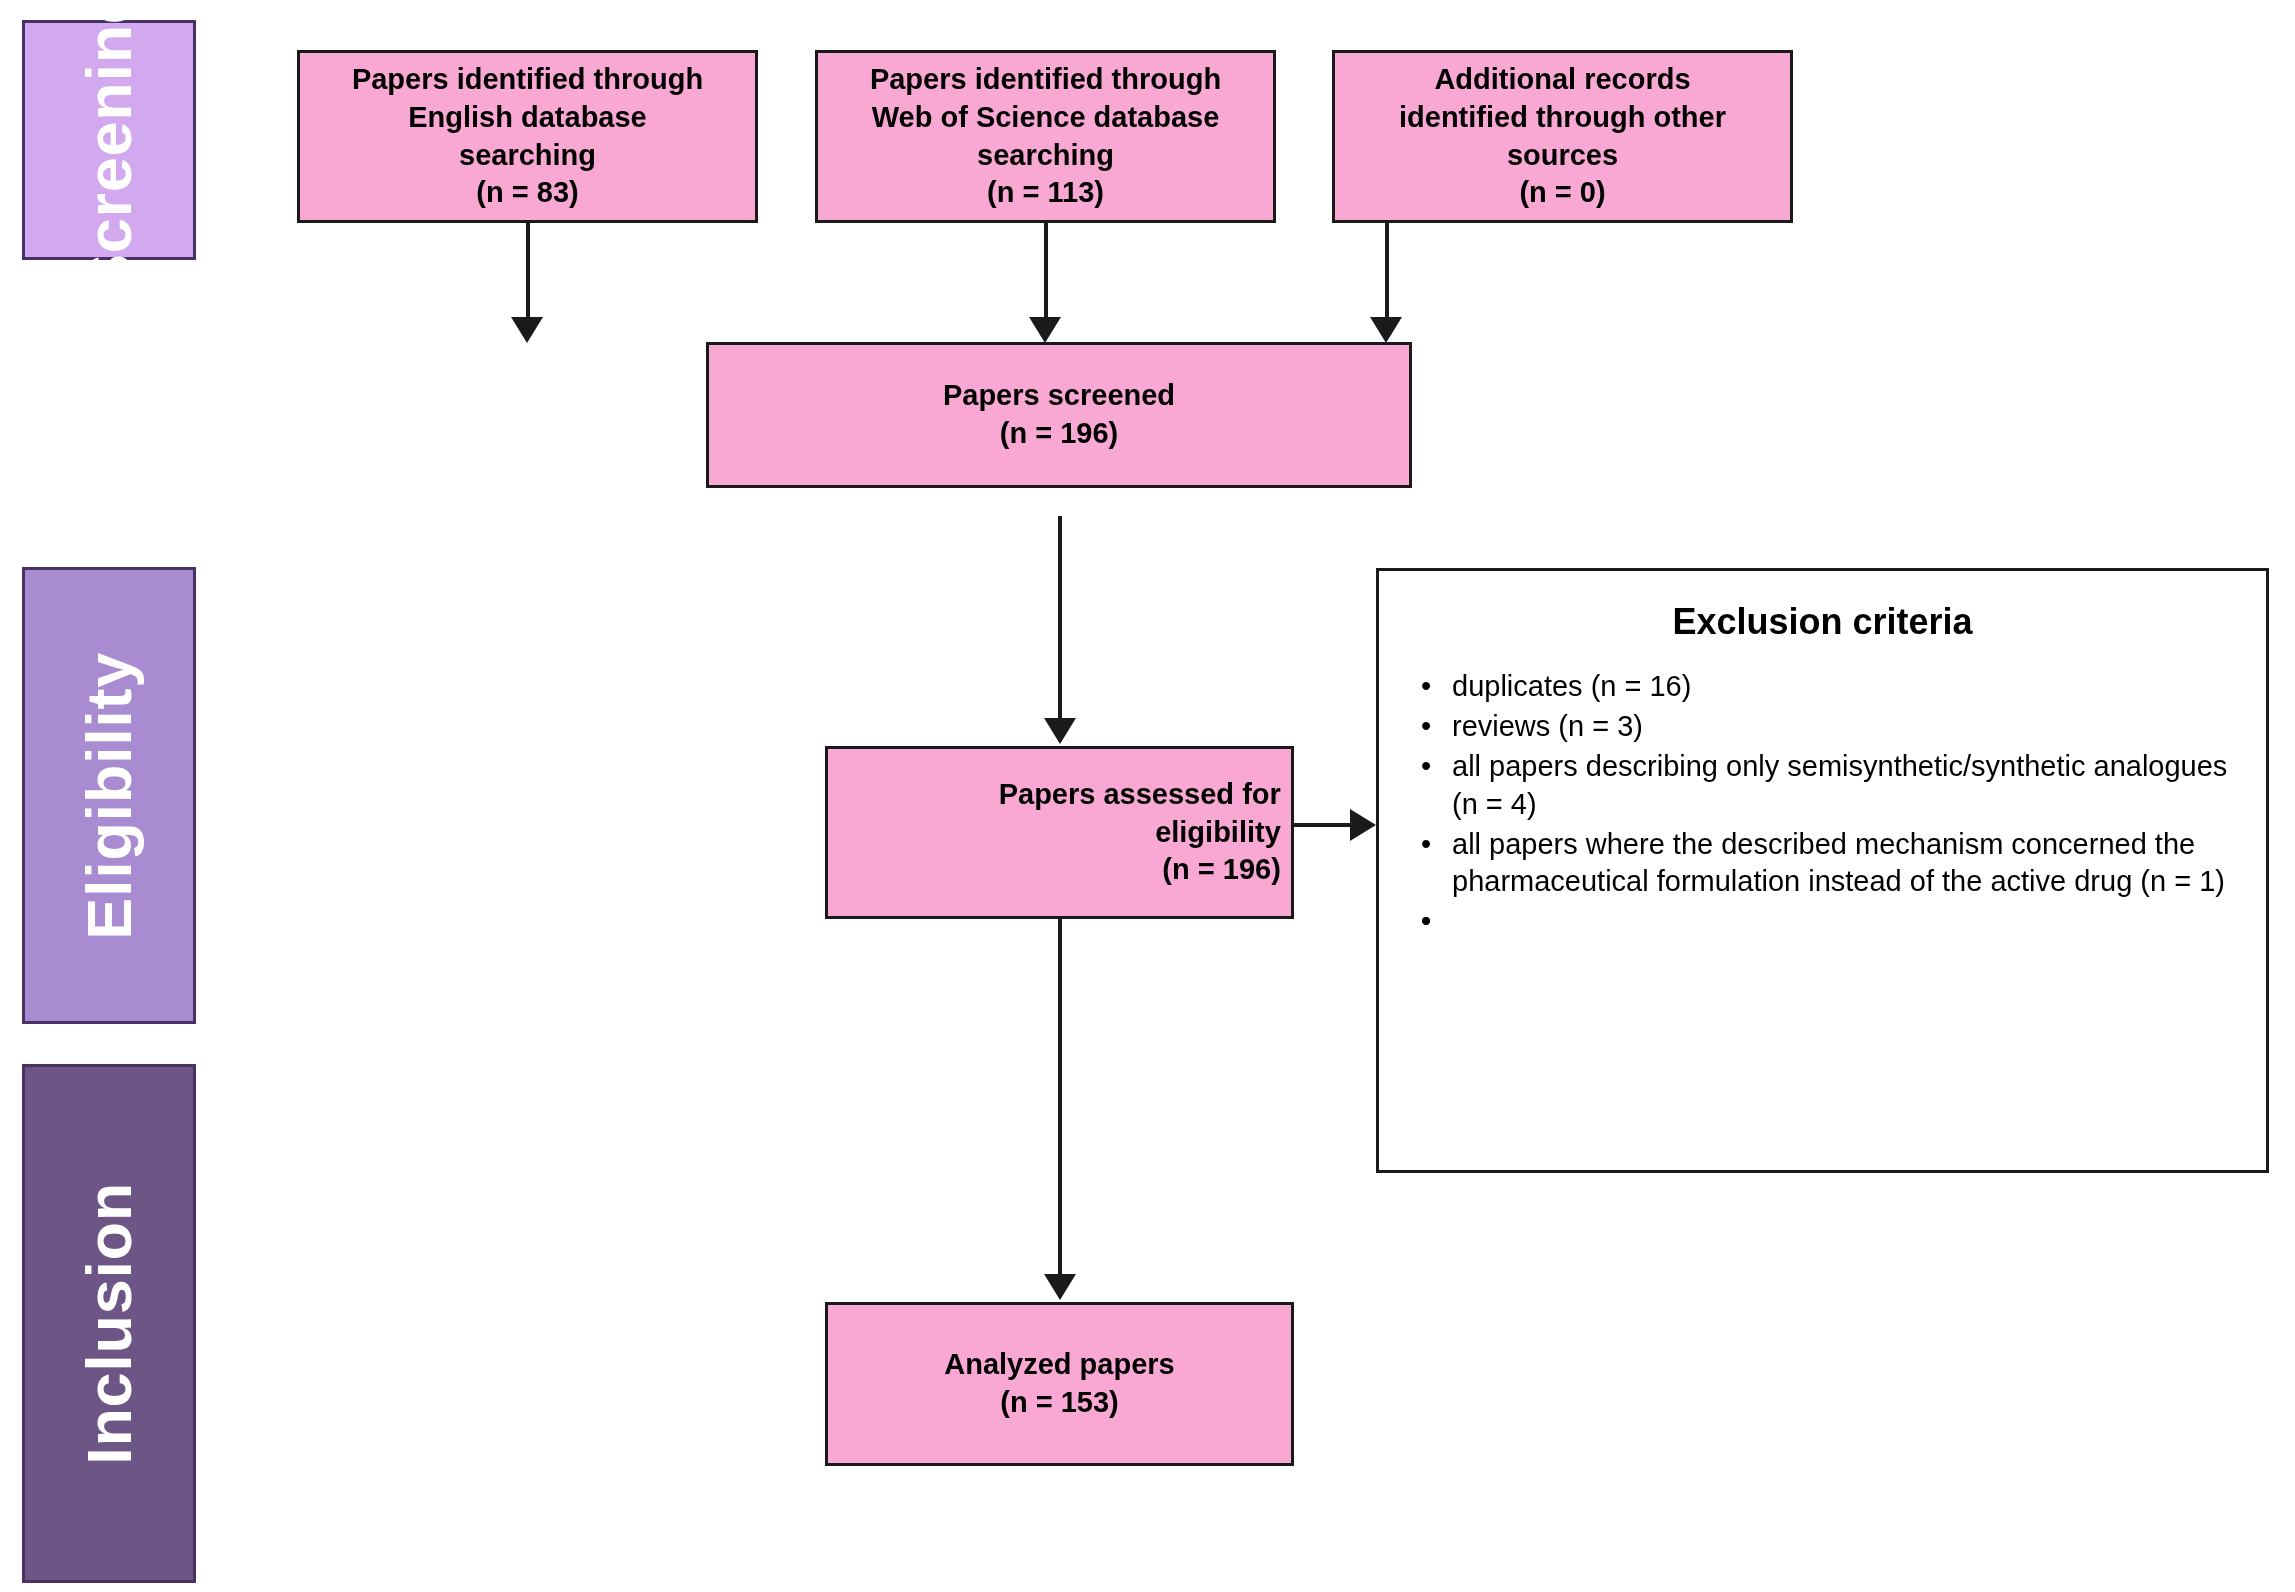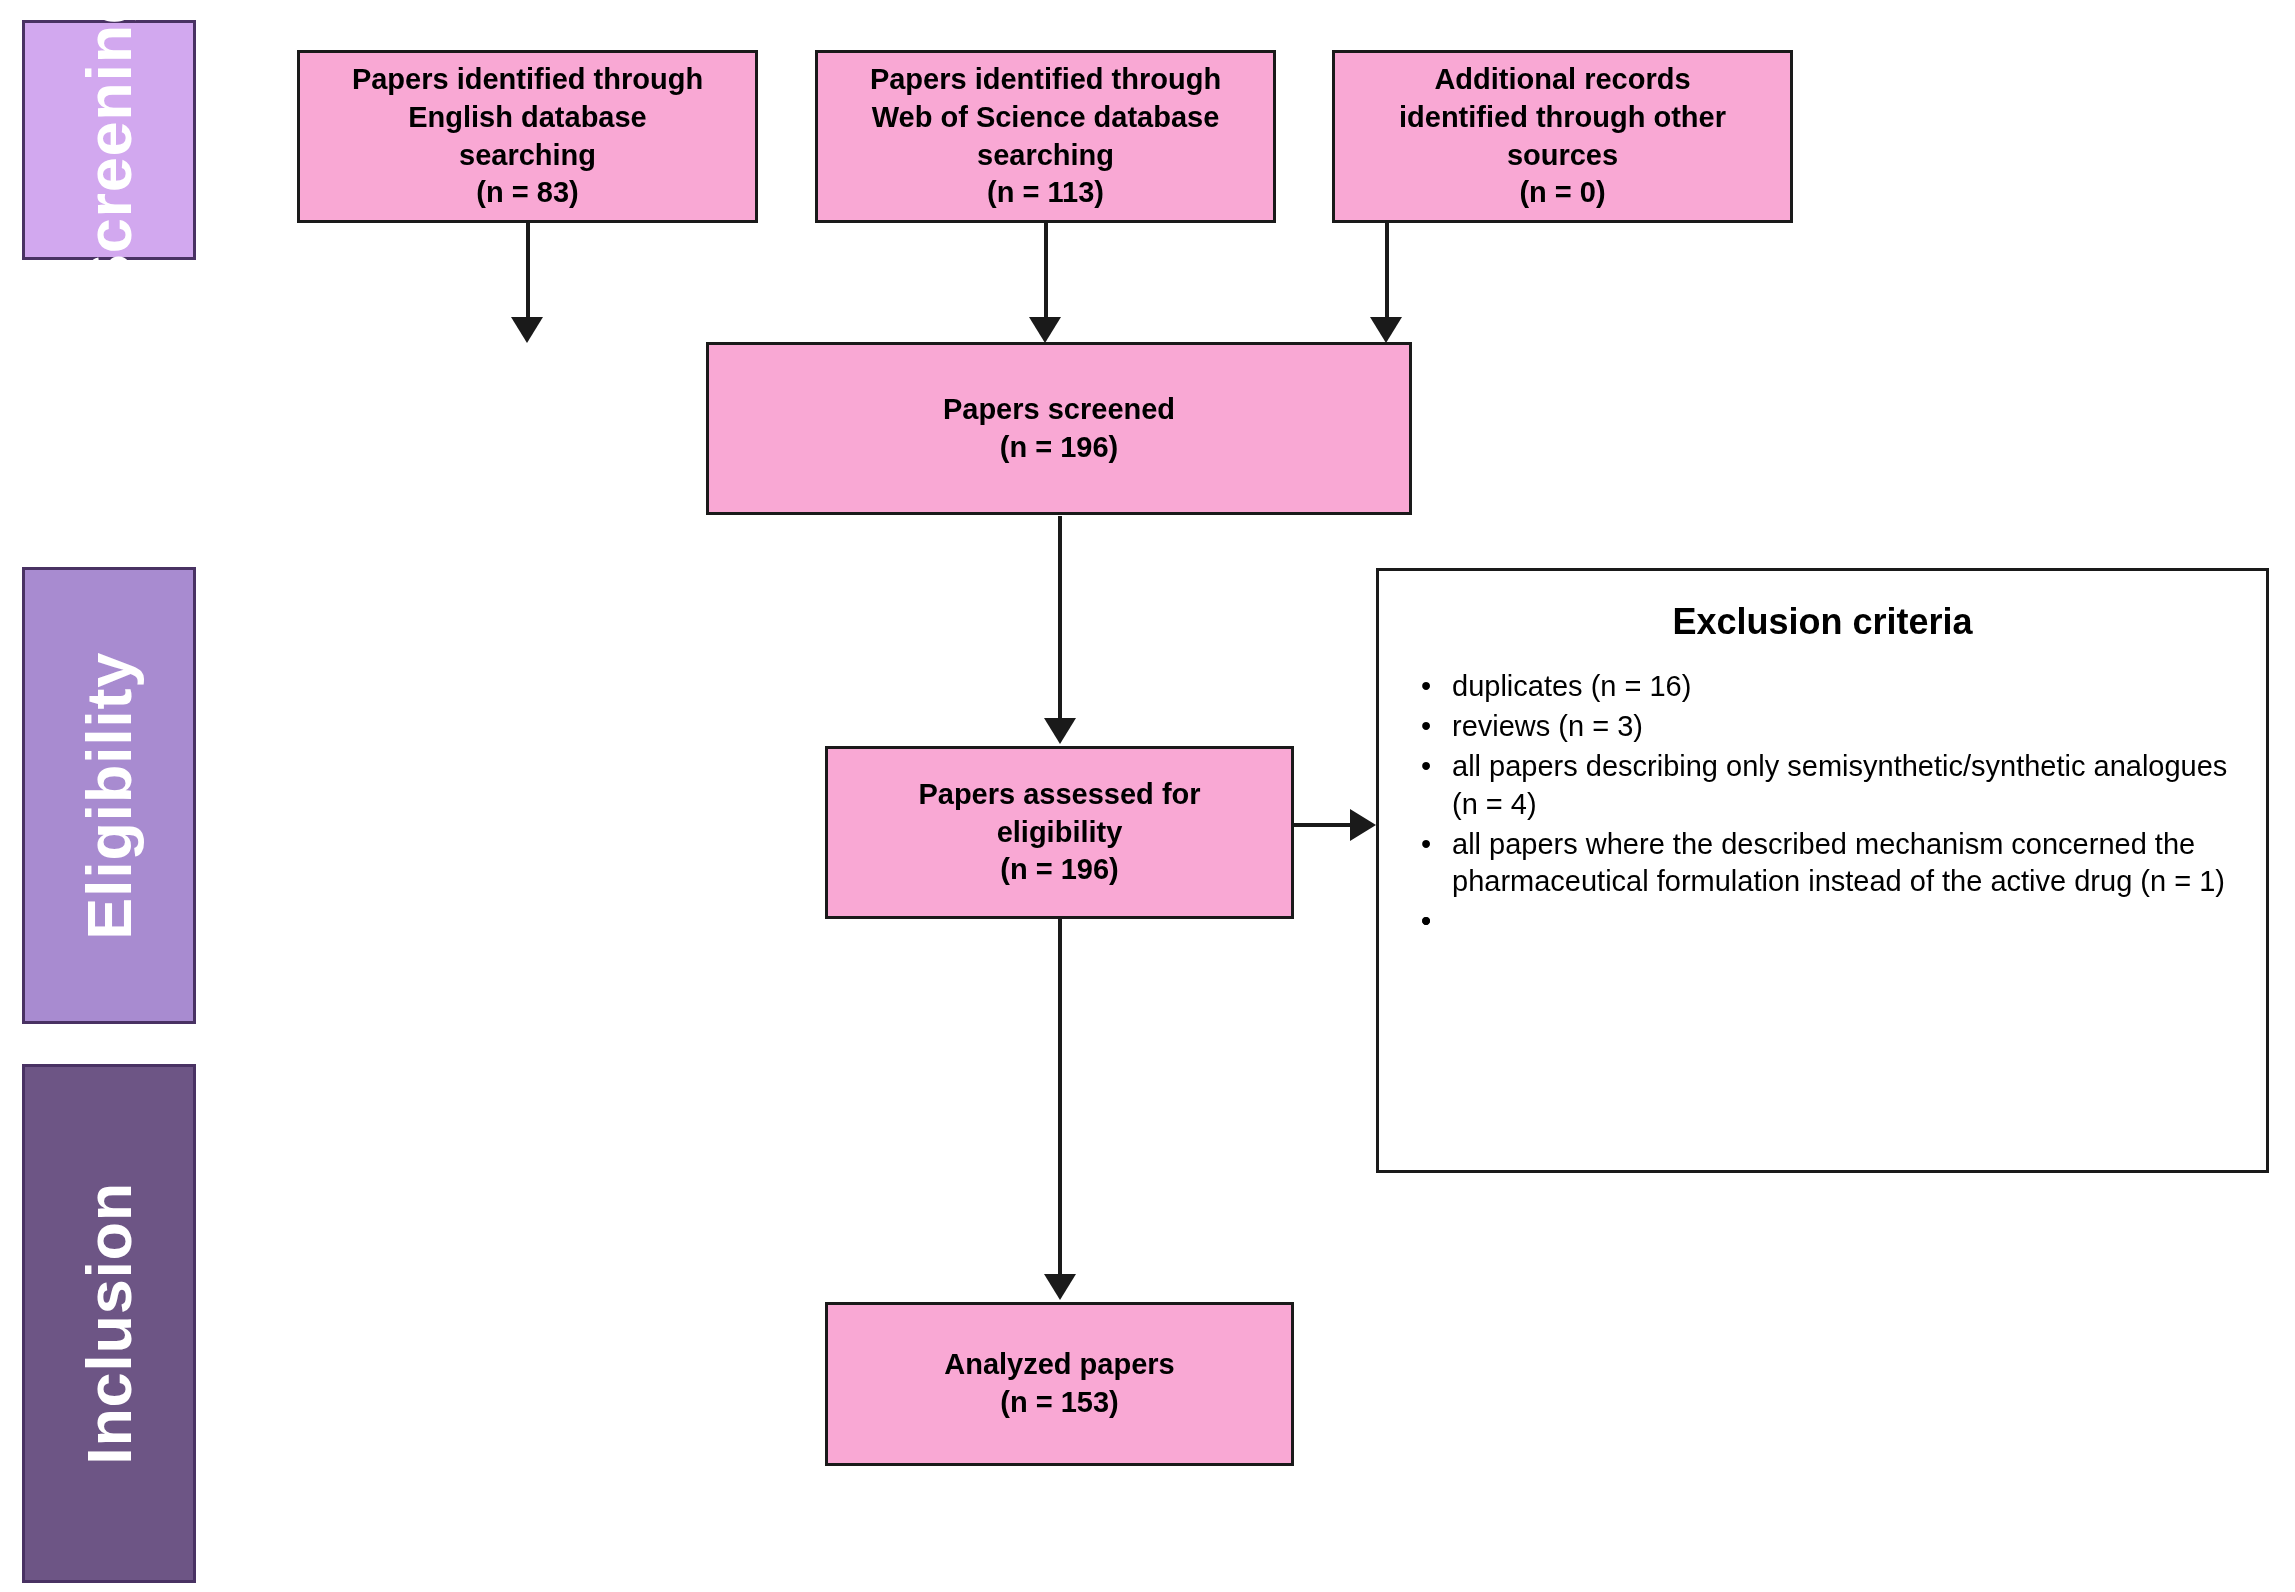--- a/index.html
+++ b/index.html
@@ -57,22 +57,22 @@
     font-weight: bold;
     font-size: 29px;
     line-height: 1.30;
     padding: 4.4px 10.2px;
   }
   .flow-box .line { display: block; white-space: nowrap; }
 
   #box-pubmed    { left: 297px;  top: 50px;   width: 461px; height: 173px; }
   #box-wos       { left: 815px; top: 50px;   width: 461px; height: 173px; }
   #box-other     { left: 1332px; top: 50px;   width: 461px; height: 173px; }
-  #box-screened  { left: 706px;  top: 342px;  width: 706px; height: 173px; }
-  #box-eligible  { left: 825px; top: 746px; width: 469px; height: 173px; }
+  #box-screened  { left: 706px;  top: 342px;  width: 706px; height: 146px; }
+  #box-eligible  { left: 825px; top: 746px; width: 469px; height: 173px; align-items: flex-end; }
   #box-analyzed  { left: 825px; top: 1302px; width: 469px; height: 164px; }
 
   
   #box-exclusion {
     position: absolute;
     box-sizing: border-box;
     left: 1376px;
     top: 568px;
     width: 893px;
     height: 605px;

